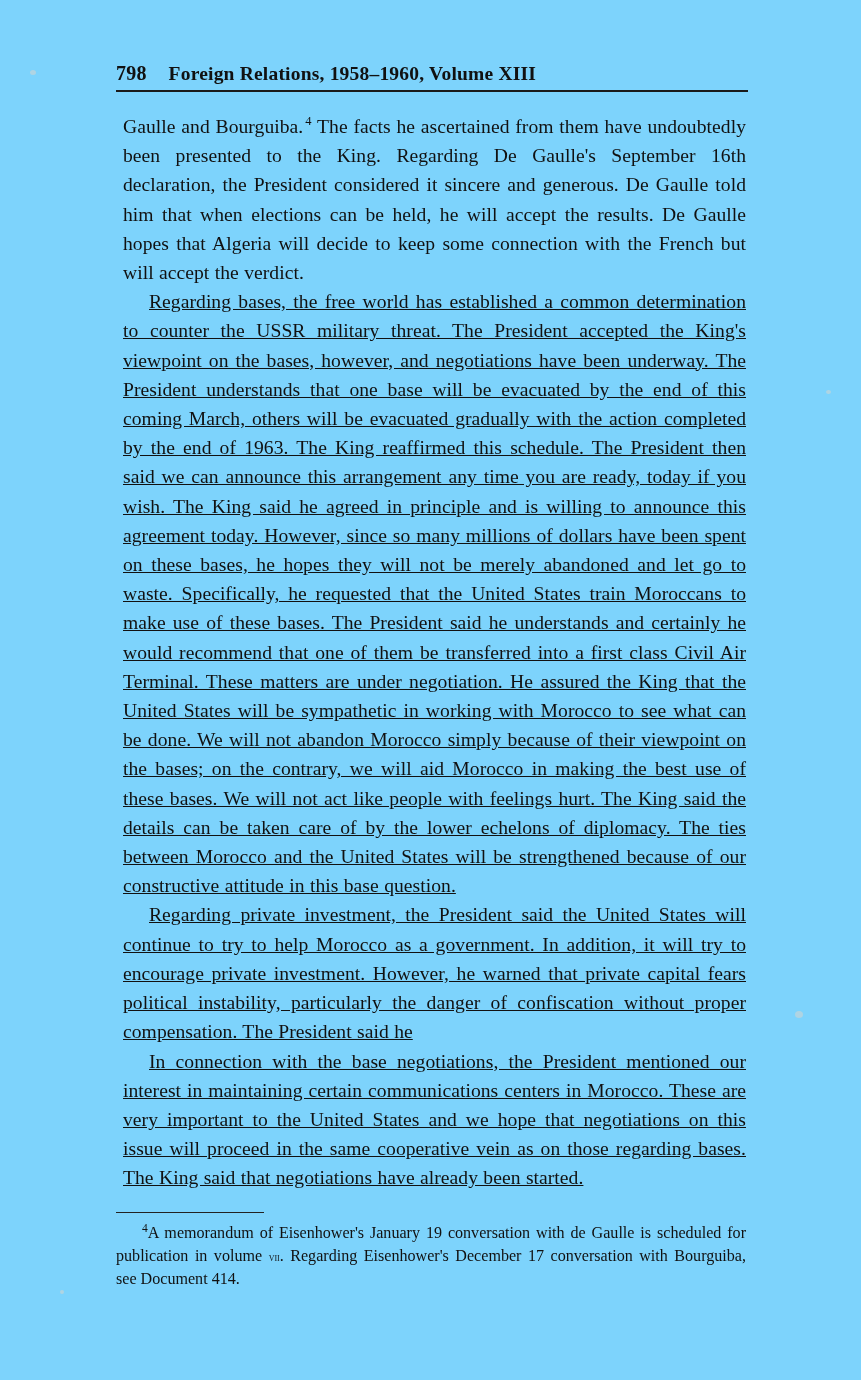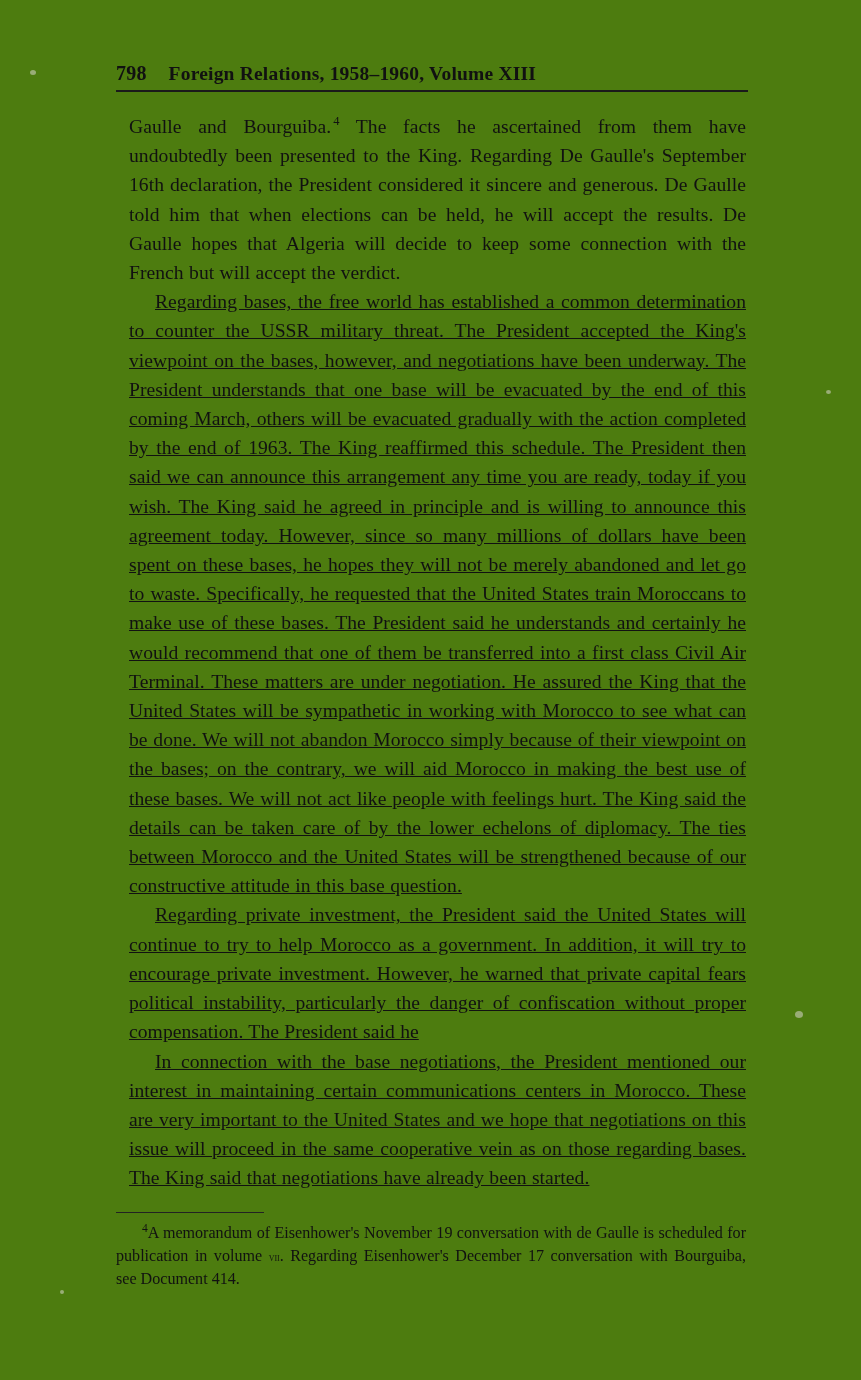--- a/index.html
+++ b/index.html
@@ -13,21 +13,21 @@
     font-family: "Liberation Serif", serif;
     color: #111111;
     position: relative;
     overflow: hidden;
   }
   .page {
     position: absolute;
     left: 0; top: 0;
     width: 861px;
     height: 1380px;
-    background: #4d7c0f;
+    background: #7dd3fc;
   }
   .content {
     position: absolute;
     left: 116px;
     top: 62px;
     width: 630px;
   }
   .header-row {
     display: flex;
     align-items: baseline;
@@ -45,21 +45,21 @@
     font-weight: bold;
     font-size: 19.5px;
     text-align: center;
   }
   .header-rule {
     border-bottom: 2.2px solid #1a1a1a;
     width: 632px;
     margin-bottom: 20px;
   }
   .body-text p {
-    margin: 0 0 0 13px;
+    margin: 0 0 0 7px;
     text-align: justify;
     text-justify: inter-word;
     font-size: 19.6px;
     line-height: 29.2px;
     letter-spacing: 0.05px;
     word-spacing: 0.4px;
     hyphens: manual;
   }
   .body-text p + p {
     margin-top: 0px;
@@ -128,20 +128,20 @@
       <p class="noindent">Gaulle and Bourguiba.<sup class="ref">4</sup> The facts he ascertained from them have undoubtedly been presented to the King. Regarding De Gaulle's September 16th declaration, the President considered it sincere and generous. De Gaulle told him that when elections can be held, he will accept the results. De Gaulle hopes that Algeria will decide to keep some connection with the French but will accept the verdict.</p>
       <p class="indent">Regarding bases, the free world has established a common determination to counter the USSR military threat. The President accepted the King's viewpoint on the bases, however, and negotiations have been underway. The President understands that one base will be evacuated by the end of this coming March, others will be evacuated gradually with the action completed by the end of 1963. The King reaffirmed this schedule. The President then said we can announce this arrangement any time you are ready, today if you wish. The King said he agreed in principle and is willing to announce this agreement today. However, since so many millions of dollars have been spent on these bases, he hopes they will not be merely abandoned and let go to waste. Specifically, he requested that the United States train Moroccans to make use of these bases. The President said he understands and certainly he would recommend that one of them be transferred into a first class Civil Air Terminal. These matters are under negotiation. He assured the King that the United States will be sympathetic in working with Morocco to see what can be done. We will not abandon Morocco simply because of their viewpoint on the bases; on the contrary, we will aid Morocco in making the best use of these bases. We will not act like people with feelings hurt. The King said the details can be taken care of by the lower echelons of diplomacy. The ties between Morocco and the United States will be strengthened because of our constructive attitude in this base question.</p>
       <p class="indent">Regarding private investment, the President said the United States will continue to try to help Morocco as a government. In addition, it will try to encourage private investment. However, he warned that private capital fears political instability, particularly the danger of confiscation without proper compensation. The President said he</p>
       <p class="indent">In connection with the base negotiations, the President mentioned our interest in maintaining certain communications centers in Morocco. These are very important to the United States and we hope that negotiations on this issue will proceed in the same cooperative vein as on those regarding bases. The King said that negotiations have already been started.</p>
     </div>
 
   </div>
 
   <div class="footnote-wrap">
     <div class="footnote-rule"></div>
-    <p class="footnote"><span class="fn-marker">4</span><span>A memorandum of Eisenhower's November 19 conversation with de Gaulle is scheduled for publication in volume </span><span class="sc">vii</span><span>. Regarding Eisenhower's December 17 conversation with Bourguiba, see Document 414.</span></p>
+    <p class="footnote"><span class="fn-marker">4</span><span>A memorandum of Eisenhower's January 19 conversation with de Gaulle is scheduled for publication in volume </span><span class="sc">vii</span><span>. Regarding Eisenhower's December 17 conversation with Bourguiba, see Document 414.</span></p>
   </div>
 
   <div class="speck" style="left:30px; top:70px; width:6px; height:5px;"></div>
   <div class="speck" style="left:795px; top:1011px; width:8px; height:7px;"></div>
   <div class="speck" style="left:826px; top:390px; width:5px; height:4px;"></div>
   <div class="speck" style="left:60px; top:1290px; width:4px; height:4px;"></div>
 </div>
 
 </body></html>

